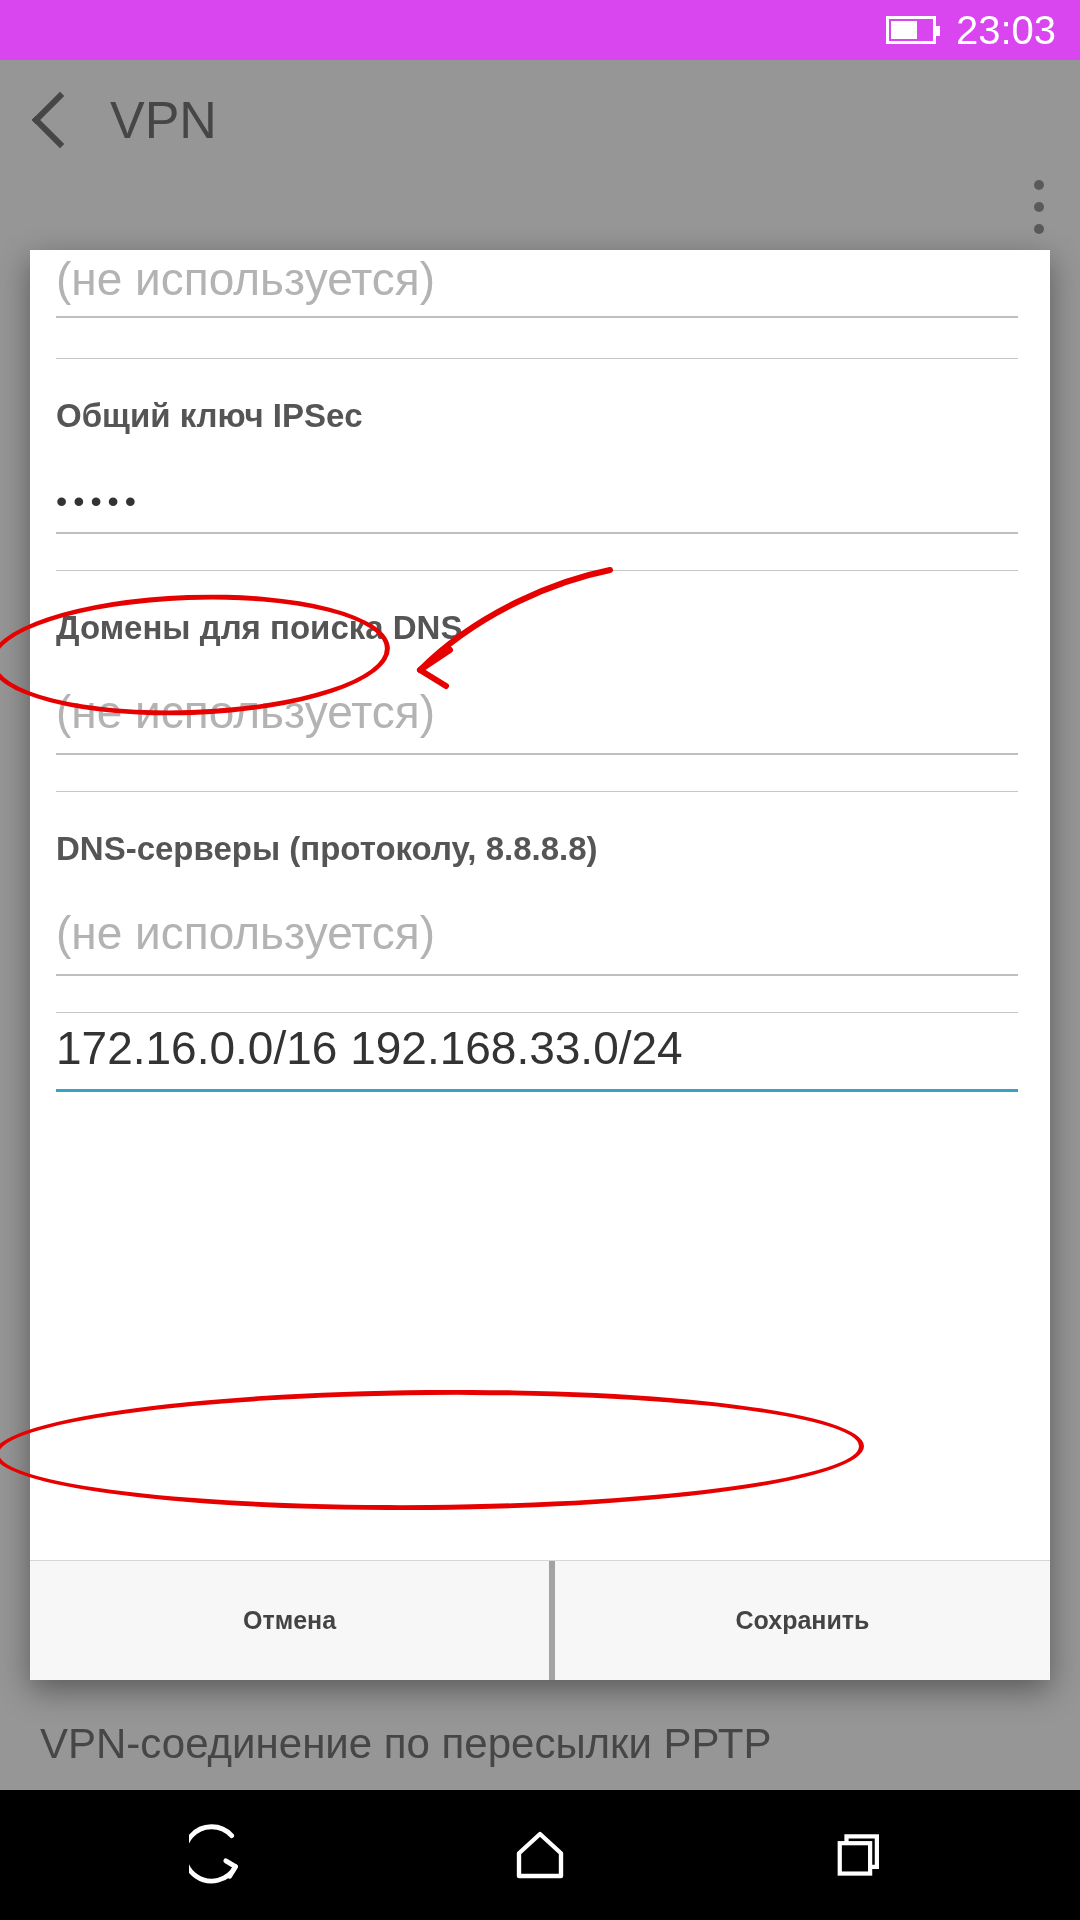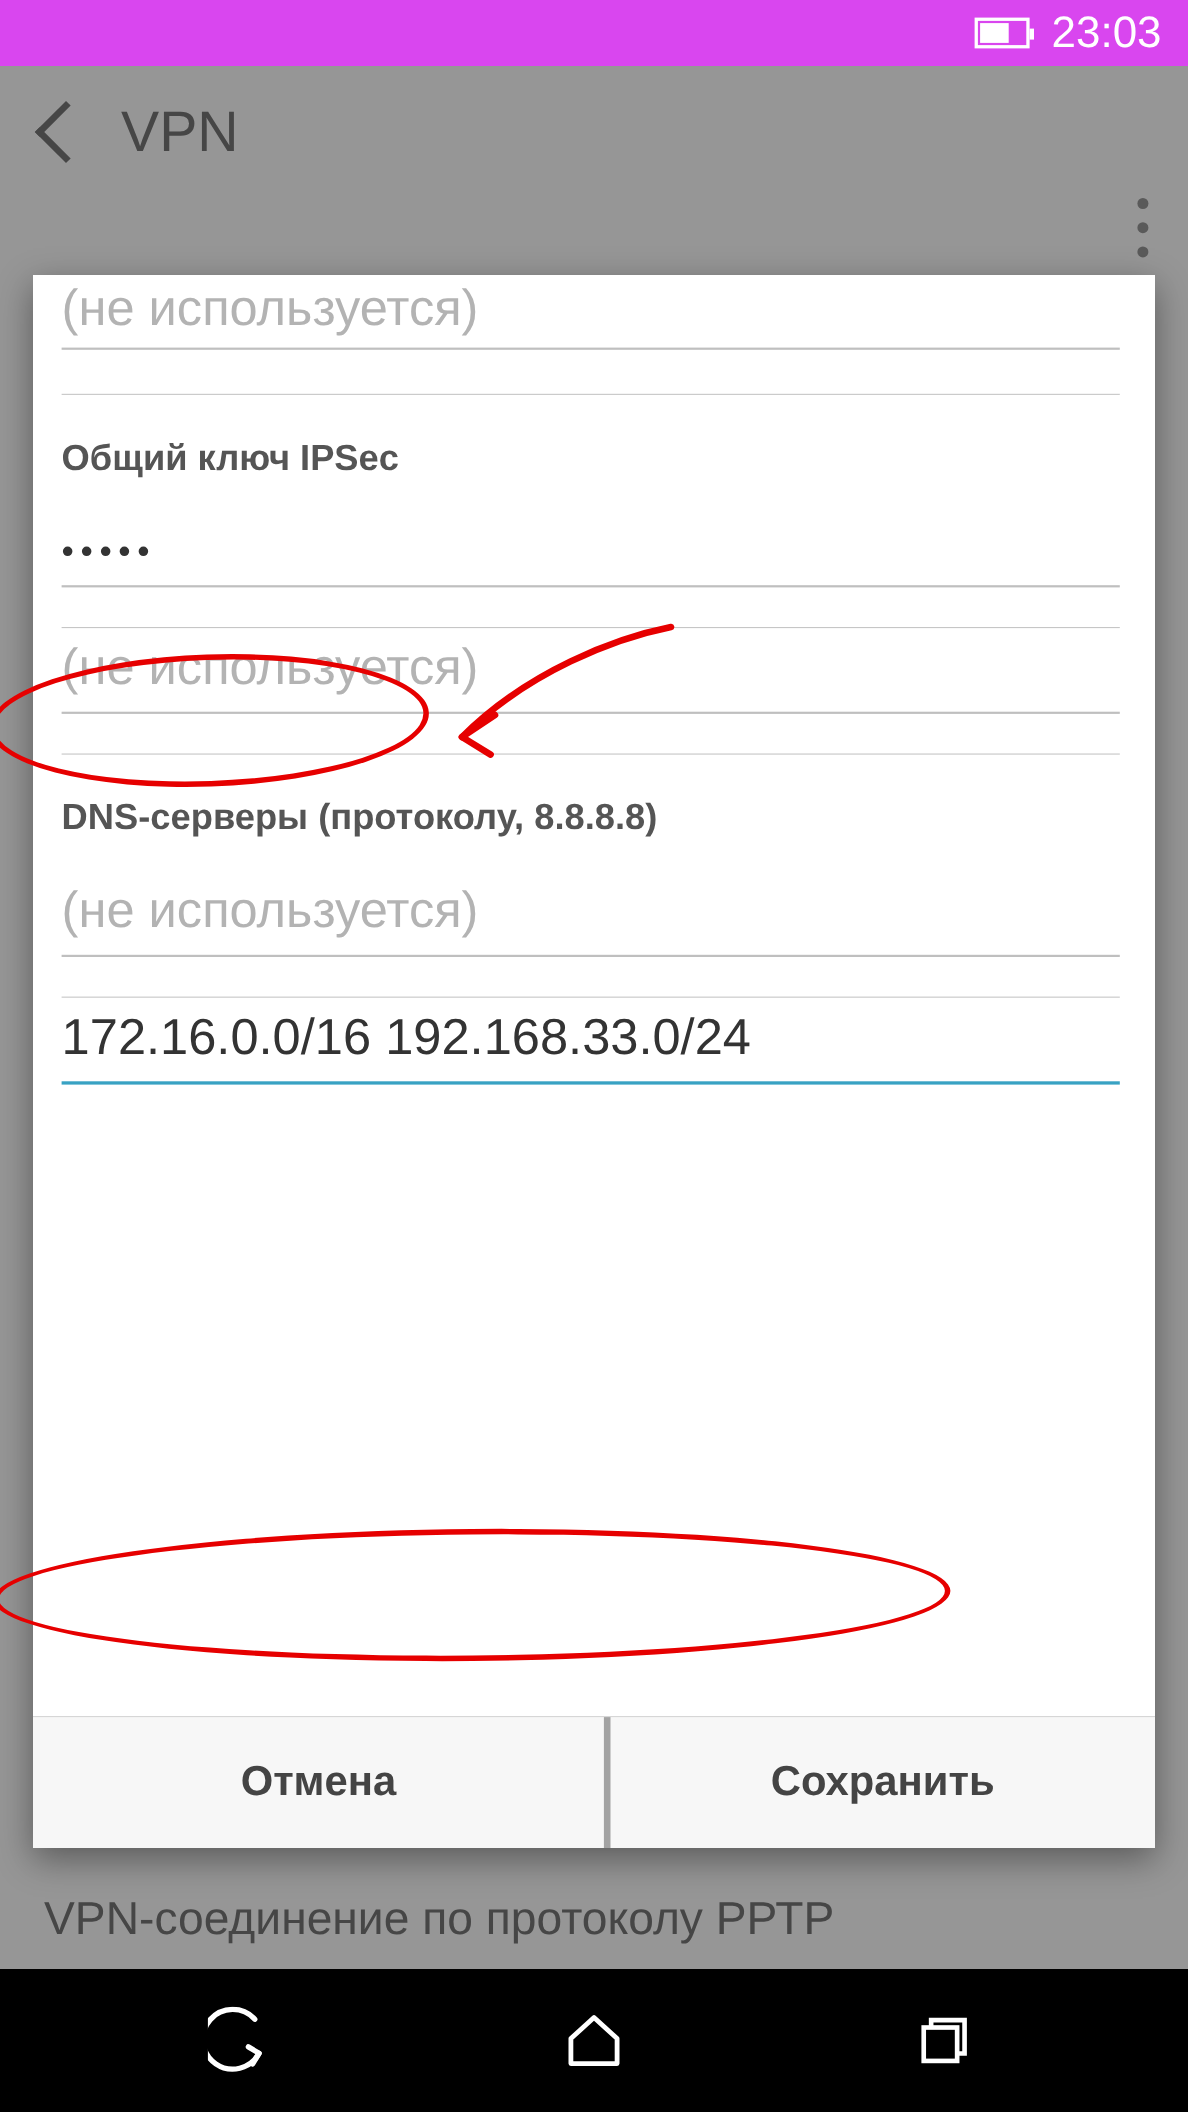--- a/index.html
+++ b/index.html
@@ -176,21 +176,21 @@
       border-top: 1px solid #d6d6d6;
       display: flex;
       background: #f7f7f7;
     }
     .dialog-btn {
       flex: 1;
       display: flex;
       align-items: center;
       justify-content: center;
       color: #444;
-      font-size: 38px;
+      font-size: 25px;
       font-weight: 600;
       background: transparent;
       border: none;
       margin-left: 12px;
     }
     .dialog-btn + .dialog-btn {
       border-left: 6px solid #a3a3a3;
     }
 
     
@@ -248,40 +248,41 @@
 <div class="app-screen">
   <div class="app-header">
     <div class="back-chev"></div>
     <span>VPN</span>
   </div>
   <div class="overflow-dots">
     <span></span>
       <span></span>
       <span></span>
   </div>
-  <div class="behind-text behind-bottom">VPN-соединение по протоколу РРТР</div>
+  <div class="behind-text behind-bottom">VPN-соединение по пересылки РРТР</div>
 
   <div class="dim"></div>
 
   <div class="dialog">
 
     <div class="dialog-body">
 
       <div class="cutoff-field">
         <div class="cutoff-placeholder">(не используется)</div>
       </div>
       <div class="section-divider" style="margin-top:26px"></div>
 
       <div class="field">
         <div class="field-label">Общий ключ IPSec</div>
         <div class="dots-value">•••••</div>
       </div>
       <div class="section-divider" style="margin-top:36px"></div>
 
       <div class="field">
+        <div class="field-label">Домены для поиска DNS</div>
         <input class="text-input" type="text" placeholder="(не используется)" style="">
       </div>
       <div class="section-divider" style="margin-top:36px"></div>
 
       <div class="field">
         <div class="field-label">DNS-серверы (протоколу, 8.8.8.8)</div>
         <input class="text-input" type="text" placeholder="(не используется)" style="">
       </div>
       <div class="section-divider" style="margin-top:36px"></div>
 

